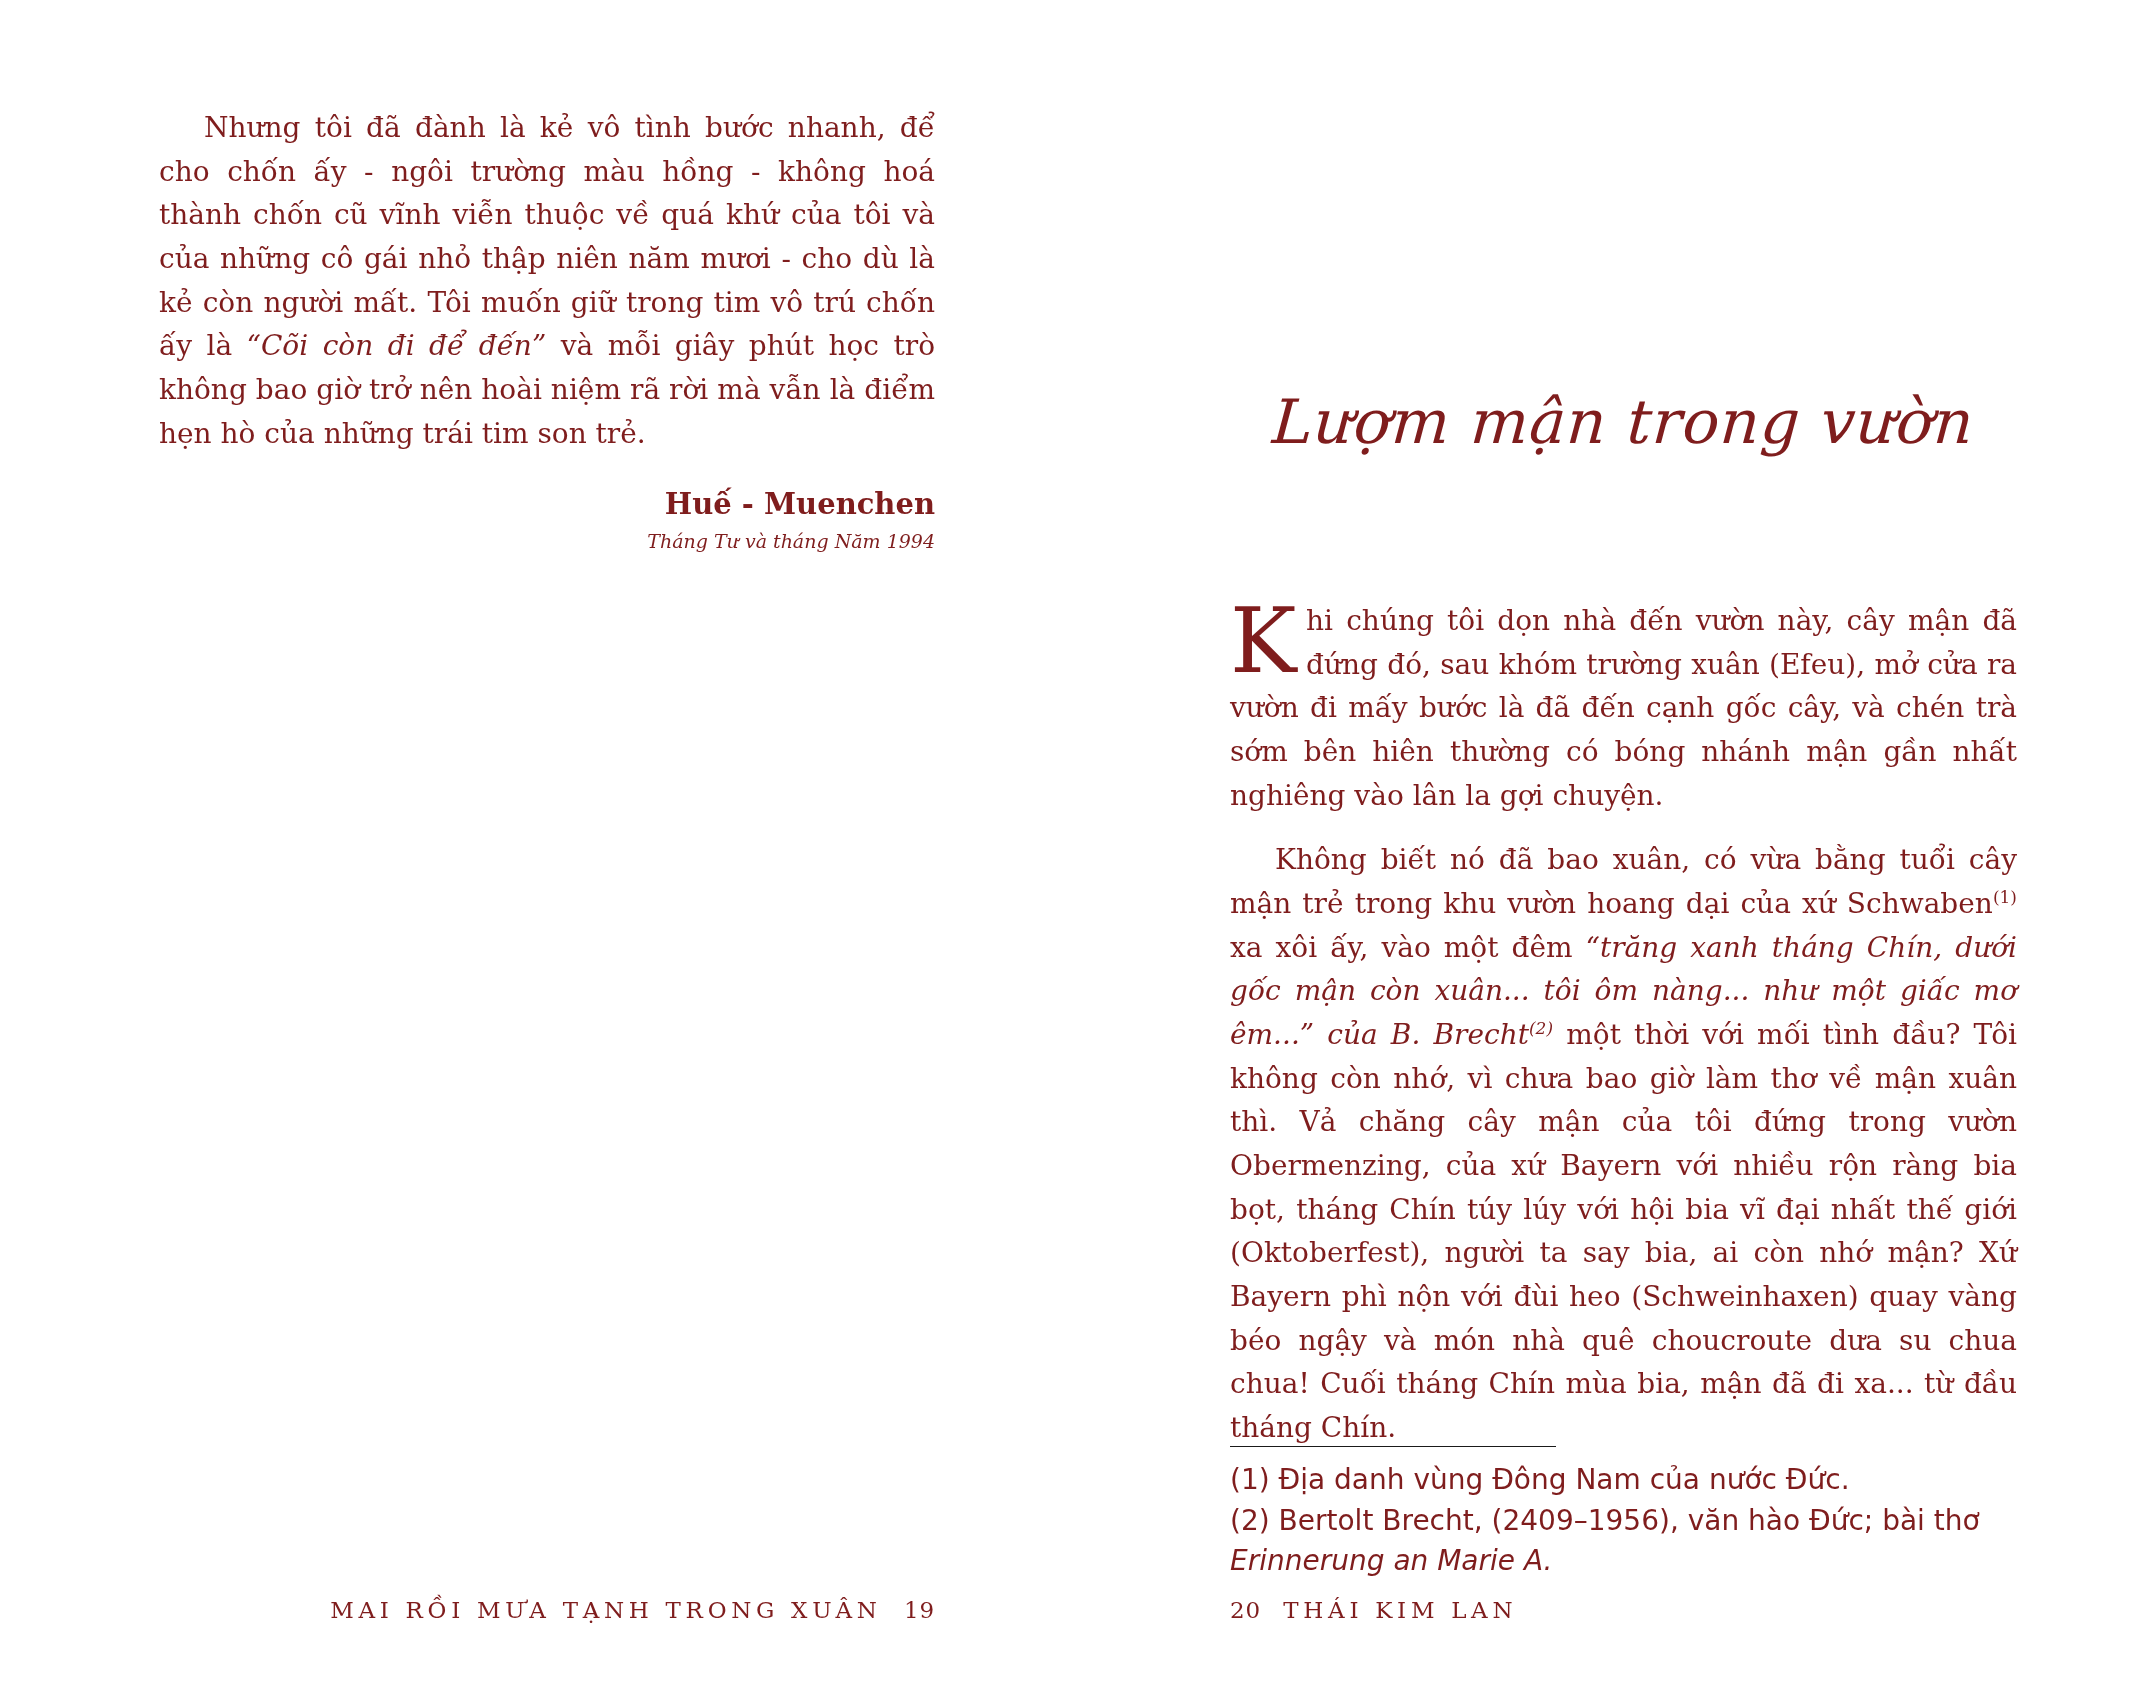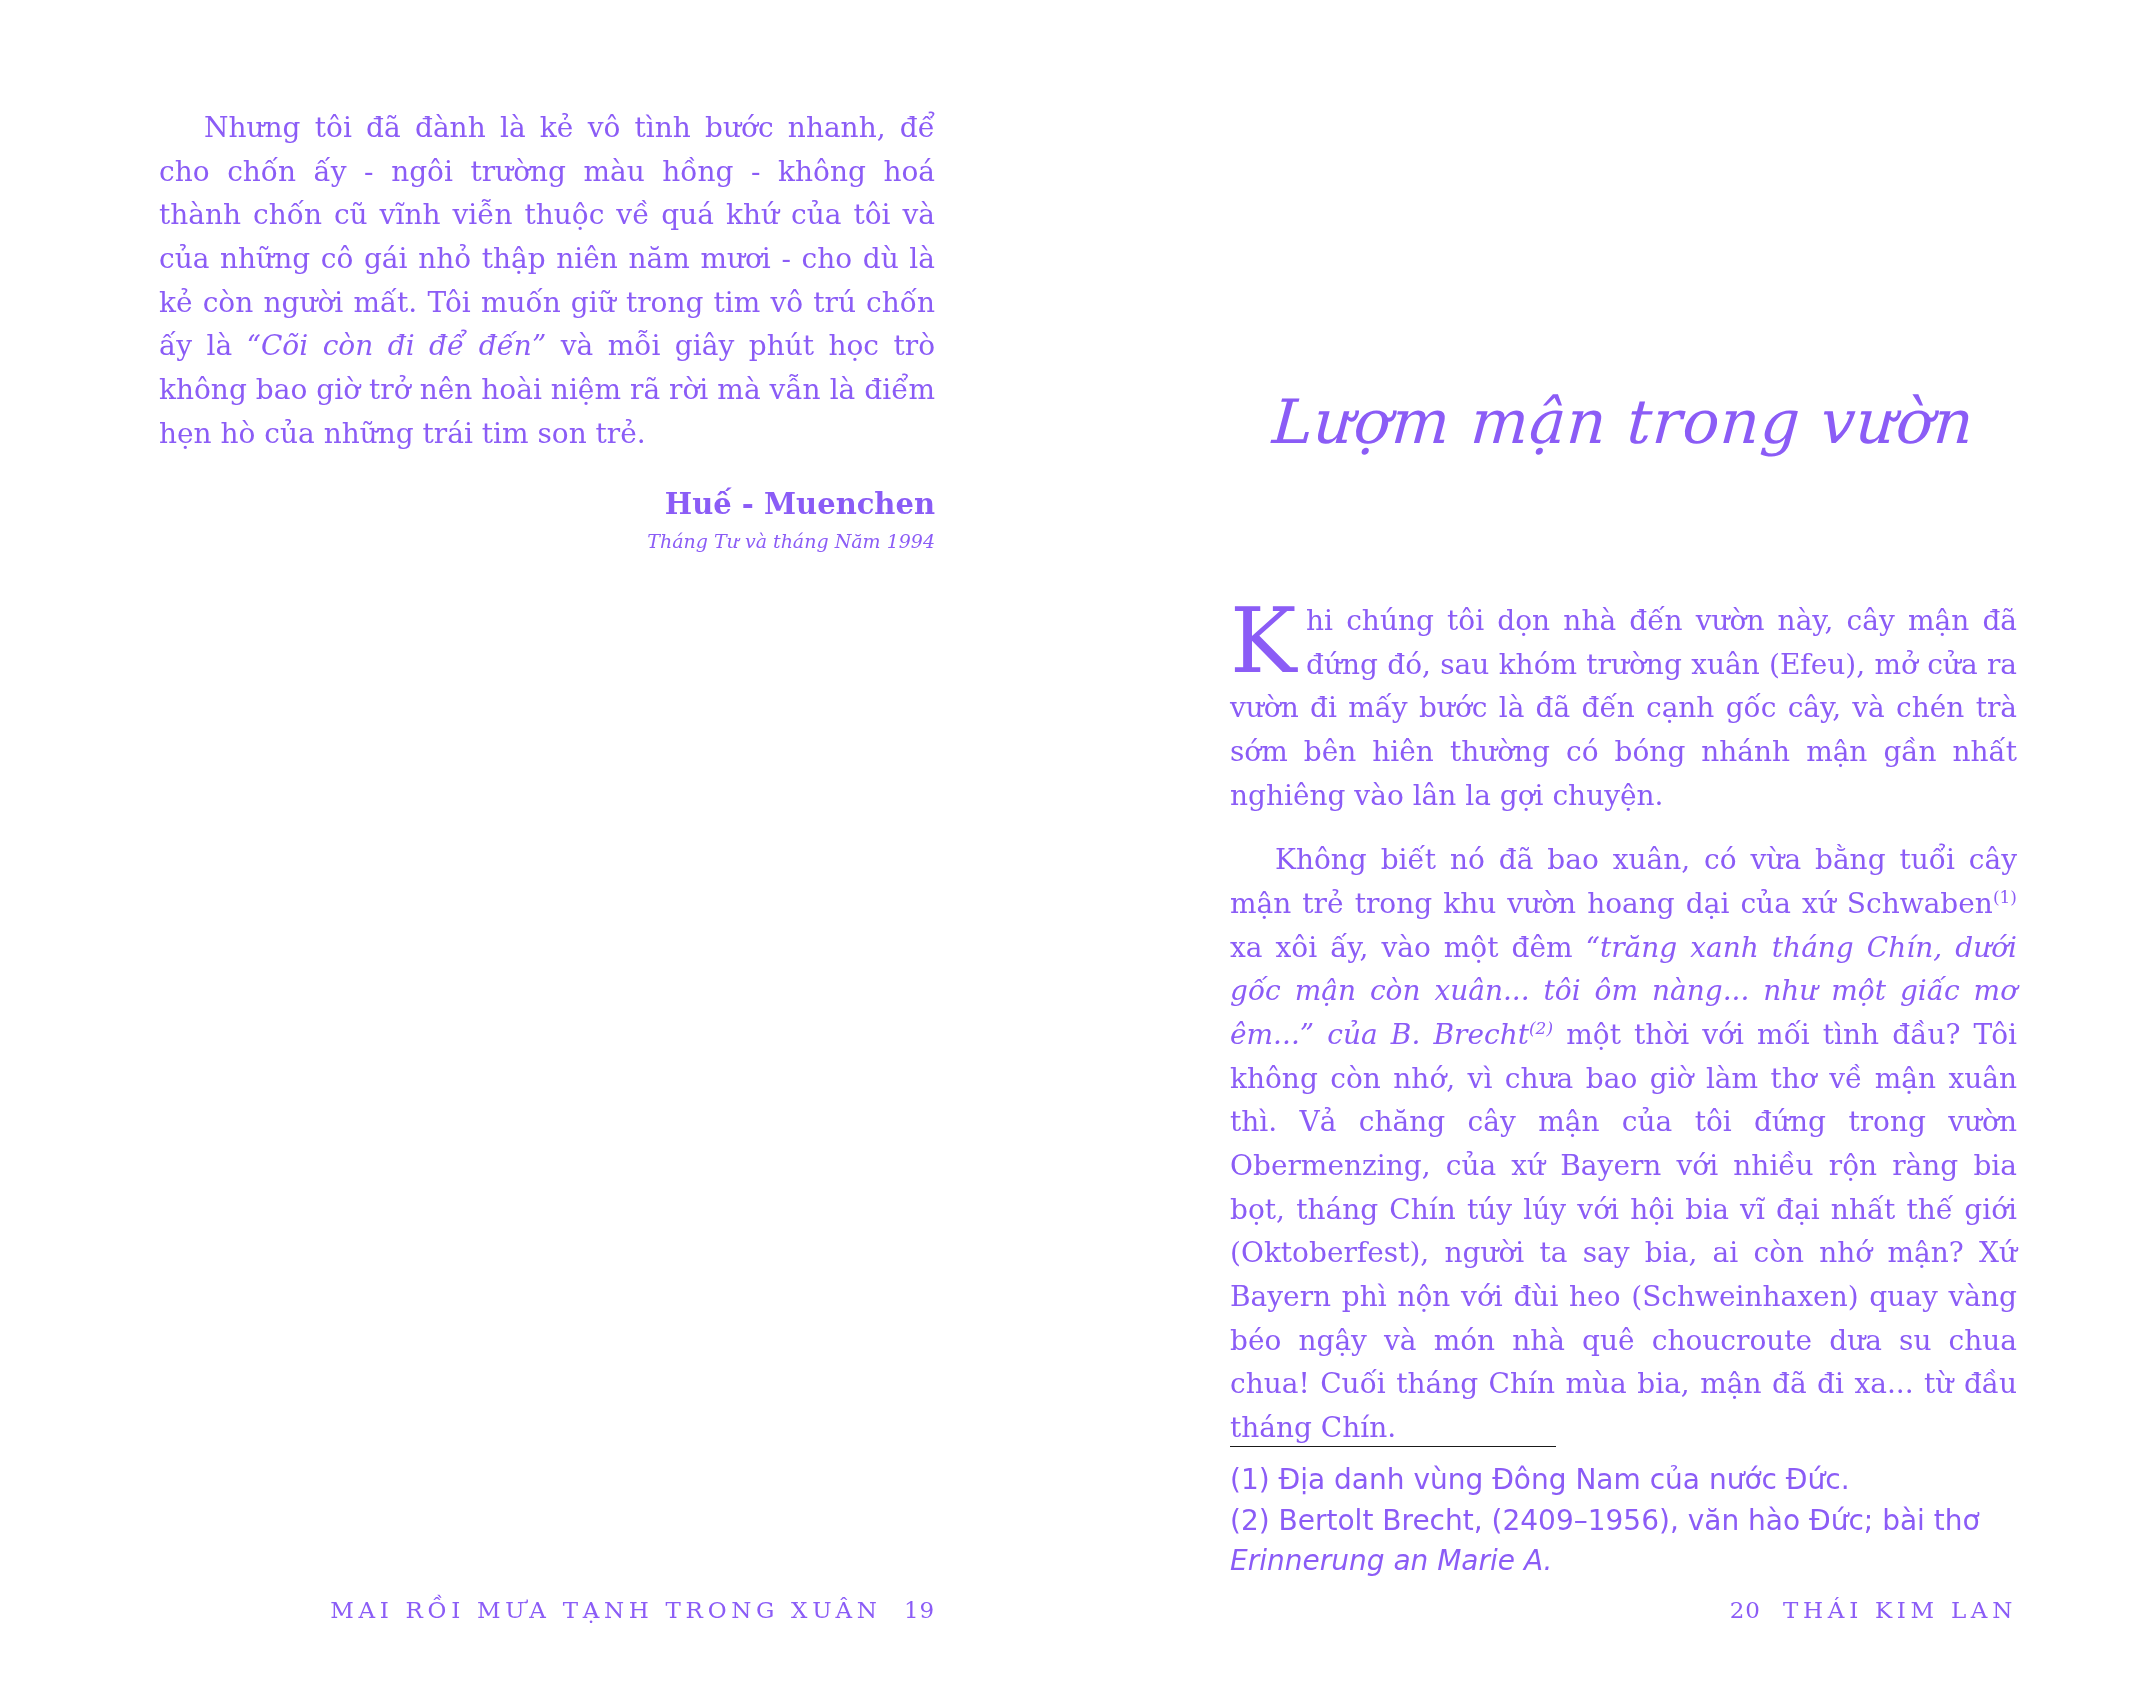--- a/index.html
+++ b/index.html
@@ -5,21 +5,21 @@
   html, body {
     margin: 0;
     padding: 0;
     background: #ffffff;
   }
   .spread {
     position: relative;
     width: 2030px;
     height: 1707px;
     background: #ffffff;
-    color: #8b5cf6;
+    color: #7f1d1d;
     font-family: "DejaVu Serif", serif;
     overflow: hidden;
   }
 
   
   .left-col {
     position: absolute;
     left: 159px;
     top: 106px;
     width: 776px;
@@ -105,21 +105,21 @@
     width: 776px;
     text-align: right;
     font-size: 23px;
     letter-spacing: 3.8px;
   }
   .footer-right {
     position: absolute;
     left: 1230px;
     top: 1597px;
     width: 787px;
-    text-align: right;
+    text-align: left;
     font-size: 23px;
     letter-spacing: 3.8px;
   }
   .page-num { font-weight: normal; letter-spacing: 0.9px; }
   .footer-caps { letter-spacing: 4.7px; }
 </style>
 </head>
 <body>
 
 <div class="spread">

